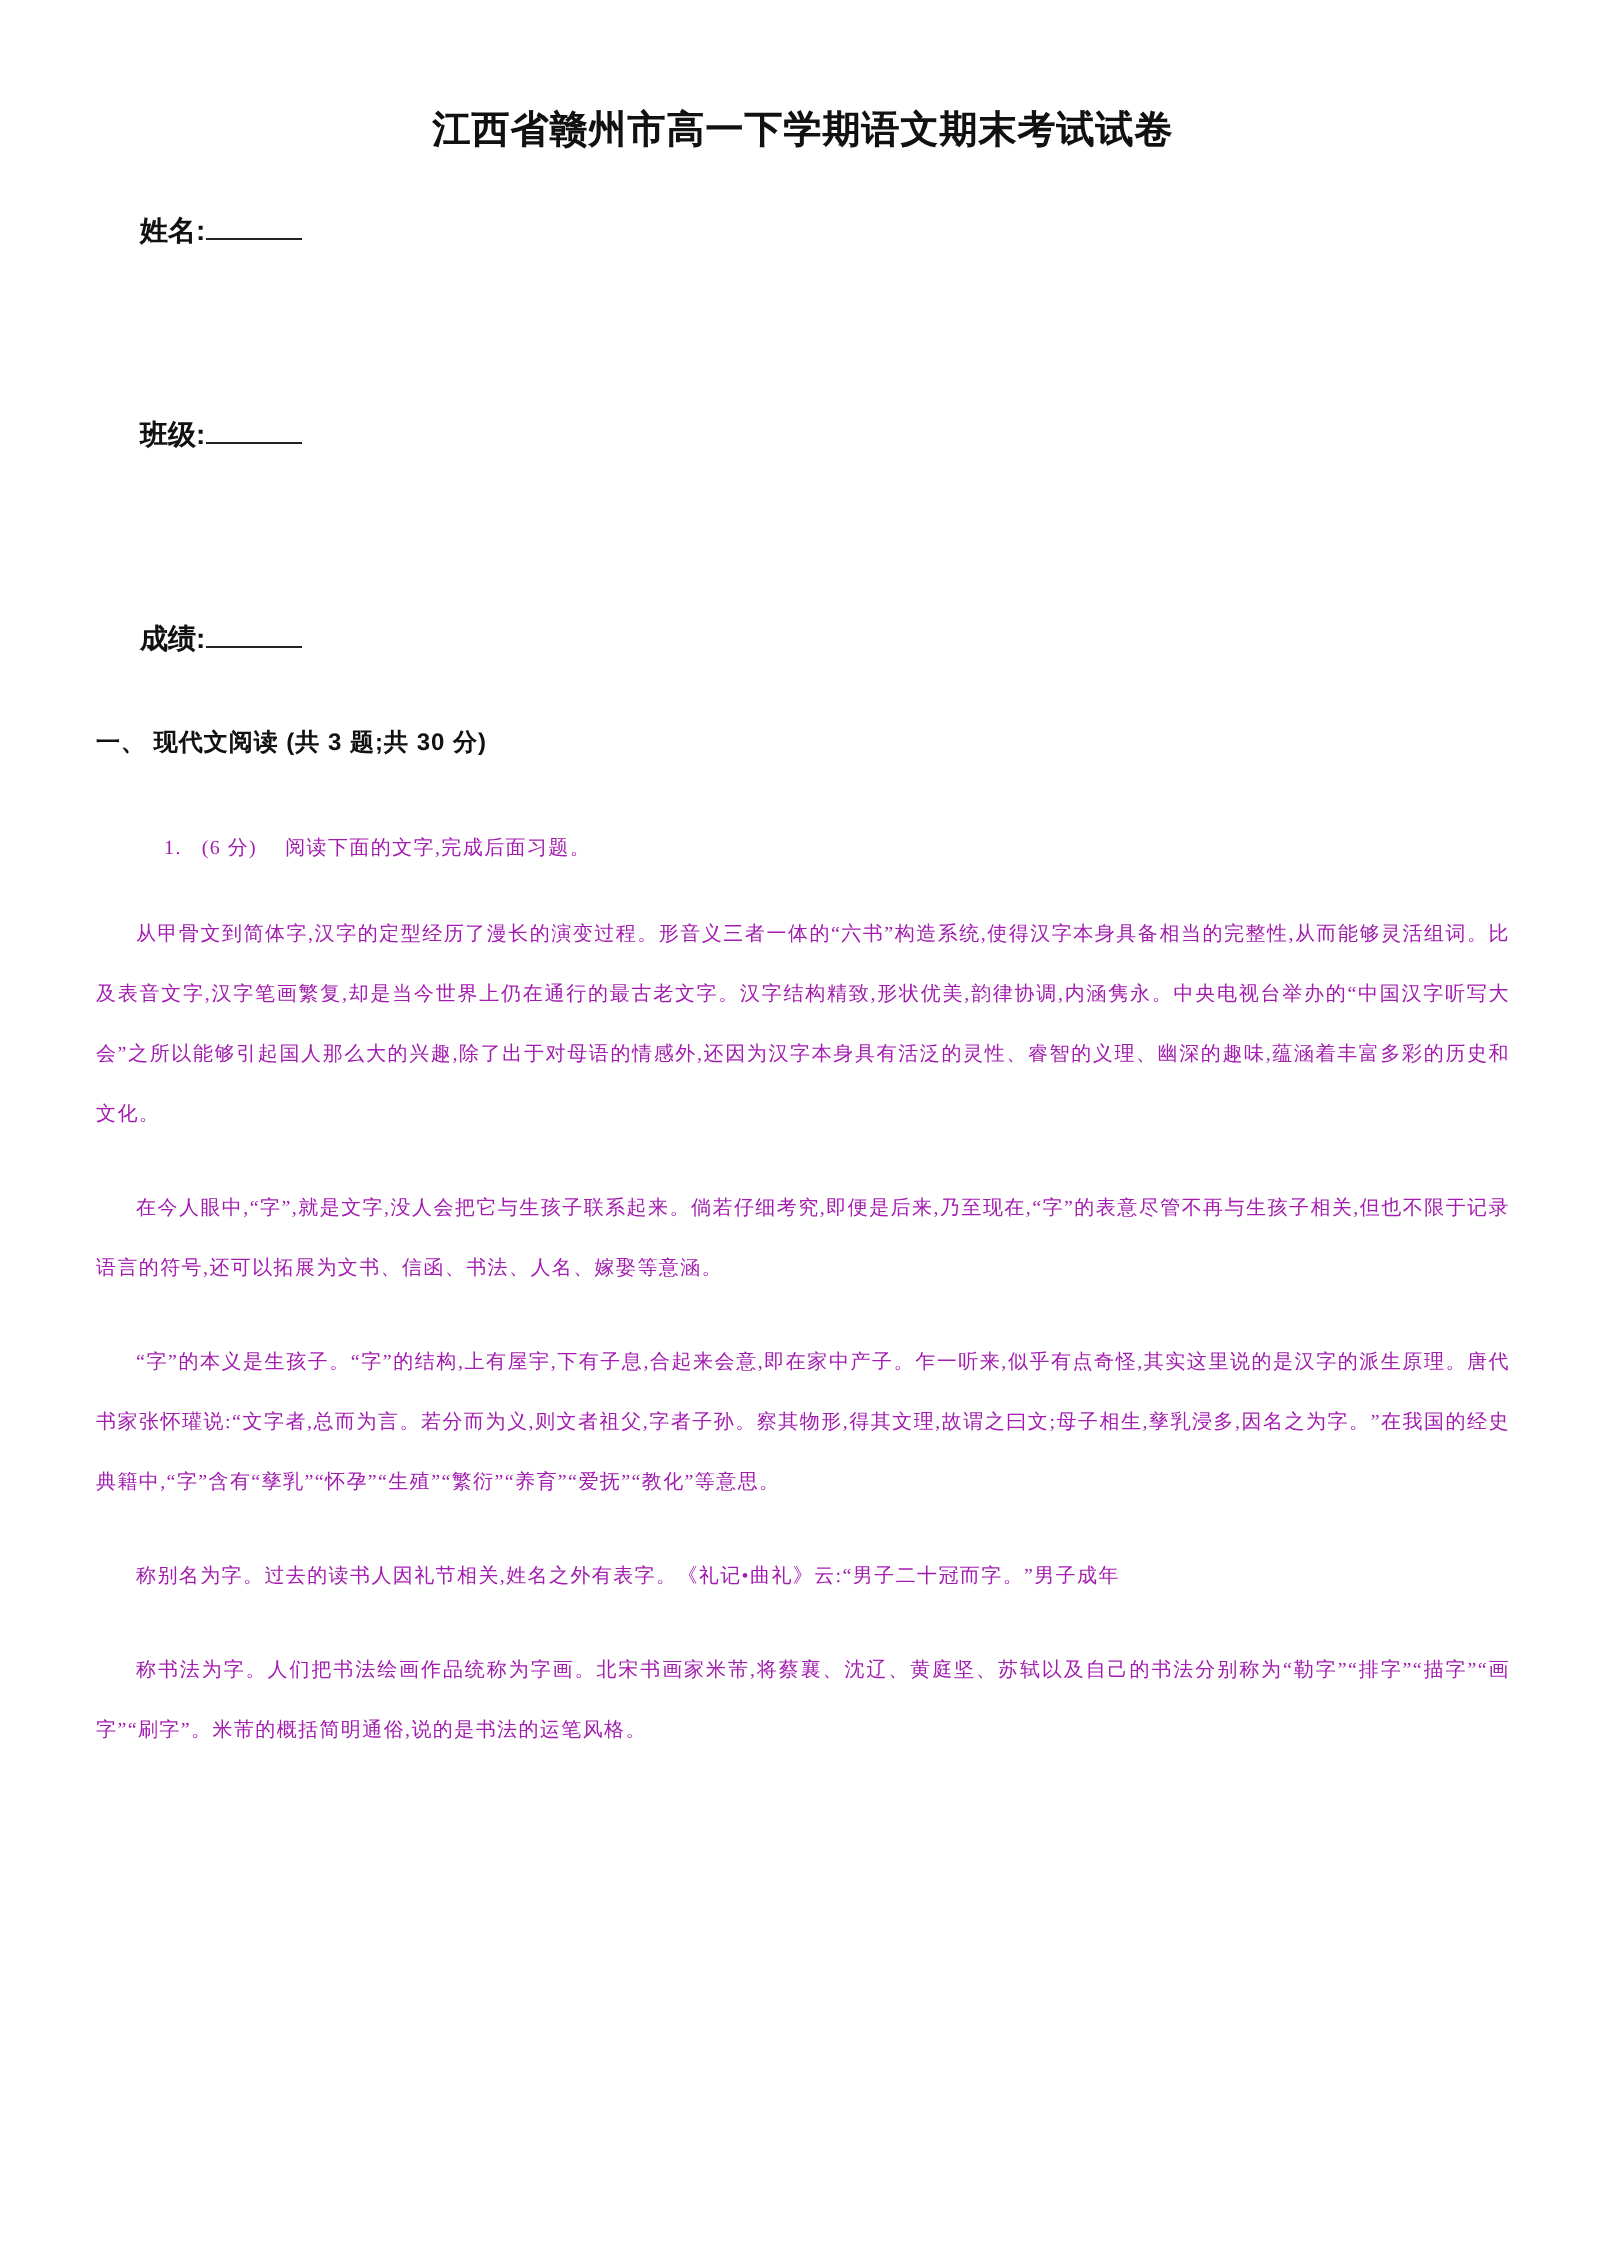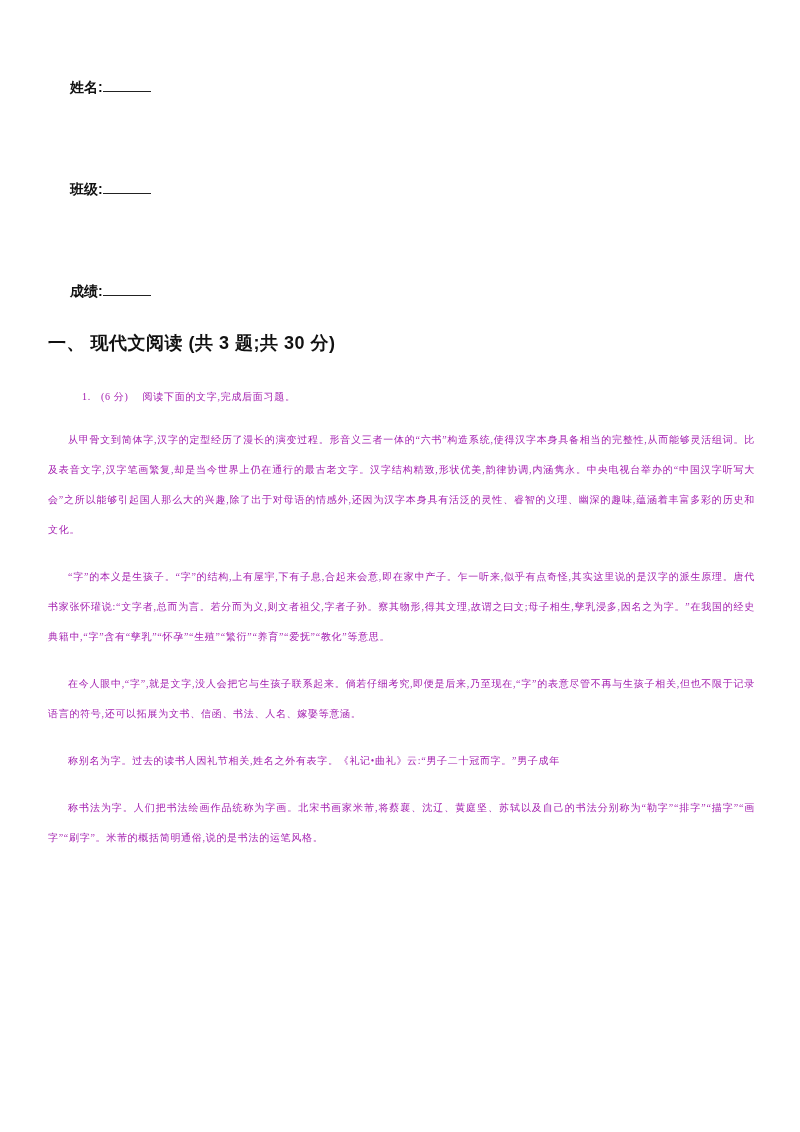--- a/index.html
+++ b/index.html
@@ -42,21 +42,21 @@
   .blank-line {
     display: inline-block;
     width: 48px;
     height: 12px;
     border-bottom: 1.5px solid #222;
     vertical-align: baseline;
   }
   h2.section-heading {
     margin: 32px 0 28px;
     font-family: "Liberation Sans", "DejaVu Sans", sans-serif;
-    font-size: 18px;
+    font-size: 12px;
     font-weight: bold;
     line-height: 22px;
     letter-spacing: 0.5px;
     color: #111;
   }
   .content p {
     margin: 0 0 17px;
     font-size: 10px;
     line-height: 30px;
     letter-spacing: 0.7px;
@@ -78,20 +78,21 @@
     letter-spacing: 2px;
     color: #222;
     font-family: "Liberation Serif", "DejaVu Serif", serif;
   }
 </style>
 </head>
 <body>
 
 <div class="page">
 
+  <h1 class="title">江西省赣州市高一下学期语文期末考试试卷</h1>
 
   <div class="fields">
     <div class="field">
       <span>姓名:</span><span class="blank-line"></span>
     </div>
     <div class="field">
       <span>班级:</span><span class="blank-line"></span>
     </div>
     <div class="field">
       <span>成绩:</span><span class="blank-line"></span>
@@ -100,20 +101,20 @@
 
   <h2 class="section-heading">一、 现代文阅读 (共 3 题;共 30 分)</h2>
 
   <div class="content">
     <p class="question-line">
       <span class="qnum">1.</span><span class="qscore">(6 分)</span><span>阅读下面的文字,完成后面习题。</span>
     </p>
 
 
     <p class="body-para">从甲骨文到简体字,汉字的定型经历了漫长的演变过程。形音义三者一体的“六书”构造系统,使得汉字本身具备相当的完整性,从而能够灵活组词。比及表音文字,汉字笔画繁复,却是当今世界上仍在通行的最古老文字。汉字结构精致,形状优美,韵律协调,内涵隽永。中央电视台举办的“中国汉字听写大会”之所以能够引起国人那么大的兴趣,除了出于对母语的情感外,还因为汉字本身具有活泛的灵性、睿智的义理、幽深的趣味,蕴涵着丰富多彩的历史和文化。</p>
+    <p class="body-para">在今人眼中,“字”,就是文字,没人会把它与生孩子联系起来。倘若仔细考究,即便是后来,乃至现在,“字”的表意尽管不再与生孩子相关,但也不限于记录语言的符号,还可以拓展为文书、信函、书法、人名、嫁娶等意涵。</p>
     <p class="body-para">“字”的本义是生孩子。“字”的结构,上有屋宇,下有子息,合起来会意,即在家中产子。乍一听来,似乎有点奇怪,其实这里说的是汉字的派生原理。唐代书家张怀瓘说:“文字者,总而为言。若分而为义,则文者祖父,字者子孙。察其物形,得其文理,故谓之曰文;母子相生,孳乳浸多,因名之为字。”在我国的经史典籍中,“字”含有“孳乳”“怀孕”“生殖”“繁衍”“养育”“爱抚”“教化”等意思。</p>
-    <p class="body-para">在今人眼中,“字”,就是文字,没人会把它与生孩子联系起来。倘若仔细考究,即便是后来,乃至现在,“字”的表意尽管不再与生孩子相关,但也不限于记录语言的符号,还可以拓展为文书、信函、书法、人名、嫁娶等意涵。</p>
     <p class="body-para">称别名为字。过去的读书人因礼节相关,姓名之外有表字。《礼记•曲礼》云:“男子二十冠而字。”男子成年</p>
     <p class="body-para">称书法为字。人们把书法绘画作品统称为字画。北宋书画家米芾,将蔡襄、沈辽、黄庭坚、苏轼以及自己的书法分别称为“勒字”“排字”“描字”“画字”“刷字”。米芾的概括简明通俗,说的是书法的运笔风格。</p>
   </div>
 
 
 </div>
 
 </body></html>

